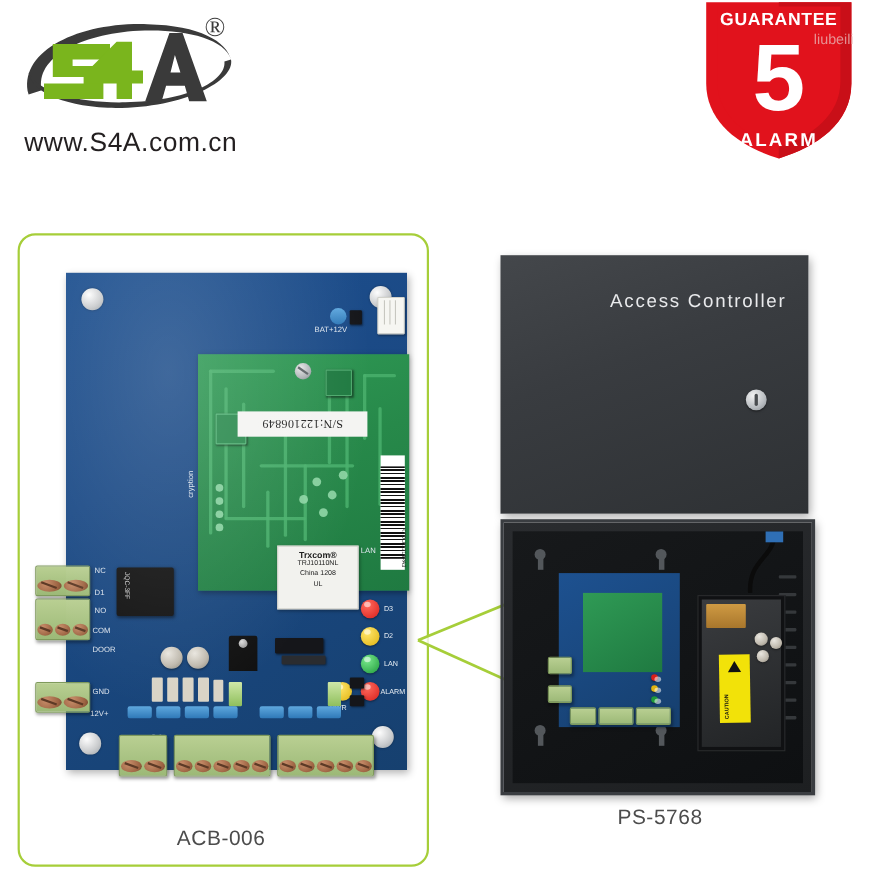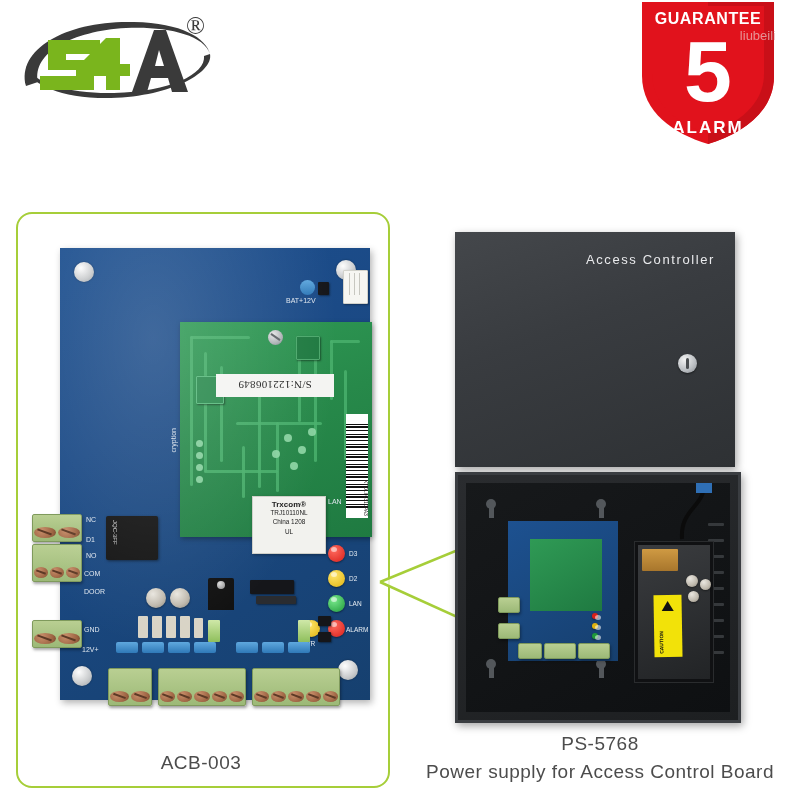--- a/index.html
+++ b/index.html
@@ -92,21 +92,21 @@
   .term .scr:after{content:"";display:block;position:relative;top:4px;left:15%;width:70%;height:2px;background:#5d3a26;transform:rotate(20deg);}
 
   .jst{position:absolute;background:#f6f6f2;border:1px solid #d2d2cb;border-radius:1px;
        box-shadow:1px 1px 2px rgba(0,0,0,.3);}
   .jst i{position:absolute;top:2px;width:1px;height:70%;background:#c7c7c0;}
 
   
   .enc-lid{position:absolute;left:455px;top:232px;width:280px;height:235px;
      background:linear-gradient(160deg,#44474b 0%,#393c40 40%,#2e3134 100%);
      box-shadow:2px 3px 8px rgba(0,0,0,.35);}
-  .enc-lid-txt{position:absolute;right:20px;top:20px;color:#e9eaec;font-size:13px;letter-spacing:1.6px;}
+  .enc-lid-txt{position:absolute;right:20px;top:32px;color:#e9eaec;font-size:17px;letter-spacing:1.6px;}
   .keyhole{position:absolute;right:38px;top:122px;width:19px;height:19px;border-radius:50%;
      background:radial-gradient(circle at 35% 30%,#f2f2f2,#b8bcc0 60%,#85898d);box-shadow:0 1px 2px rgba(0,0,0,.5);}
   .keyhole:after{content:"";position:absolute;left:8px;top:4px;width:3px;height:11px;background:#4a4d50;border-radius:2px;}
 
   .enc-box{position:absolute;left:455px;top:472px;width:280px;height:245px;
      background:linear-gradient(160deg,#2a2c2f,#1d1f21);border:3px solid #3a3d41;
      box-shadow:2px 3px 8px rgba(0,0,0,.35);}
   .enc-inner{position:absolute;inset:8px;background:linear-gradient(150deg,#17191b,#0e1012);}
   .kslot{position:absolute;width:14px;height:19px;}
   .kslot:before{content:"";position:absolute;left:2px;top:0;width:10px;height:10px;border-radius:50%;background:#53575b;}
@@ -134,36 +134,37 @@
     <div class="logo-mark">
       <svg width="200" height="100" viewBox="0 0 200 100">
         <path d="M12,78 C2,40 55,12 120,14 C168,15 192,30 196,46 C190,26 150,18 112,20 C58,23 18,45 24,74 Z" fill="#3a3a3a"></path>
         <path d="M196,46 C200,66 150,92 84,90 C40,88 14,74 12,58 C20,76 58,86 100,85 C156,84 192,66 190,48 Z" fill="#3a3a3a"></path>
         <path d="M34,32 L86,32 L86,46 L52,46 L52,52 L80,52 L80,82 L26,82 L26,68 L62,68 L62,62 L34,62 Z" fill="#7ab51d"></path>
         <path d="M92,30 L106,30 L106,56 L116,56 L116,68 L106,68 L106,82 L92,82 L92,68 L66,68 L66,56 L92,30 Z" fill="#7ab51d"></path>
         <path d="M118,84 L140,22 L152,22 L174,84 L158,84 L154,70 L137,70 L133,84 Z M141,58 L150,58 L145,42 Z" fill="#3a3a3a"></path>
       </svg>
     </div>
     <div class="reg-r">®</div>
+    <div class="logo-url">www.S4A.com.cn</div>
   </div>
 
   <div class="shield">
     <svg width="140" height="146" viewBox="0 0 140 146">
       <path d="M4,2 H136 V76 C136,112 104,134 70,144 C36,134 4,112 4,76 Z" fill="#e1121c"></path>
       <path d="M70,2 H136 V76 C136,112 104,134 70,144 Z" fill="#c90f18"></path>
       <path d="M14,6 H126 V74 C126,104 100,124 70,134 C40,124 14,104 14,74 Z" fill="#e1121c"></path>
     </svg>
     <div class="sh-txt sh-top">GUARANTEE</div>
     <div class="sh-txt sh-num">5</div>
     <div class="sh-txt sh-bot">ALARM</div>
   </div>
   <div class="watermark">liubeili</div>
 
   <div class="frame"></div>
-  <div class="caption cap-left">ACB-003</div>
+  <div class="caption cap-left">ACB-006</div>
 
   <div class="pcb">
 
     <div class="hole" style="left:14px;top:14px;"></div>
     <div class="hole" style="left:276px;top:12px;"></div>
     <div class="hole" style="left:12px;top:418px;"></div>
     <div class="hole" style="left:278px;top:412px;"></div>
 
     <div class="blu" style="left:240px;top:32px;width:15px;height:15px;border-radius:50%;"></div>
     <div class="ic" style="left:258px;top:34px;width:11px;height:13px;"></div>
@@ -351,16 +352,15 @@
       </div>
       <svg style="position:absolute;right:6px;top:0;width:60px;height:70px;">
         <path d="M40,2 C40,24 16,26 18,56" stroke="#0b0b0b" stroke-width="4" fill="none"></path>
         <rect x="32" y="0" width="16" height="10" fill="#2f6fb5"></rect>
       </svg>
     </div>
   </div>
 
   <div class="caption cap-right">
     <div>PS-5768</div>
-    <div>Power supply for Access Control Board</div>
   </div>
 
 </div>
 
 </body></html>

